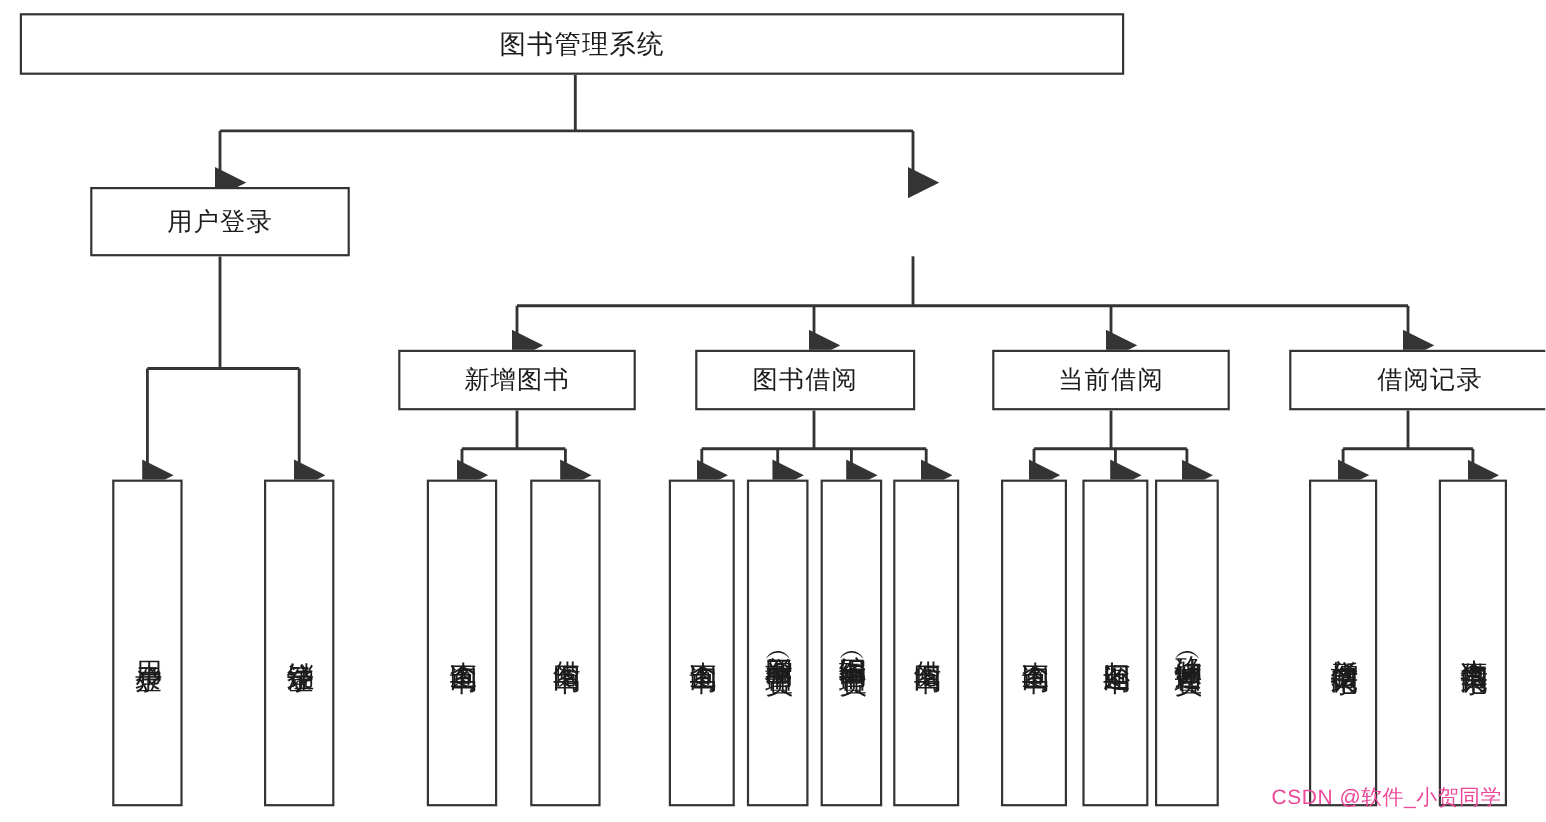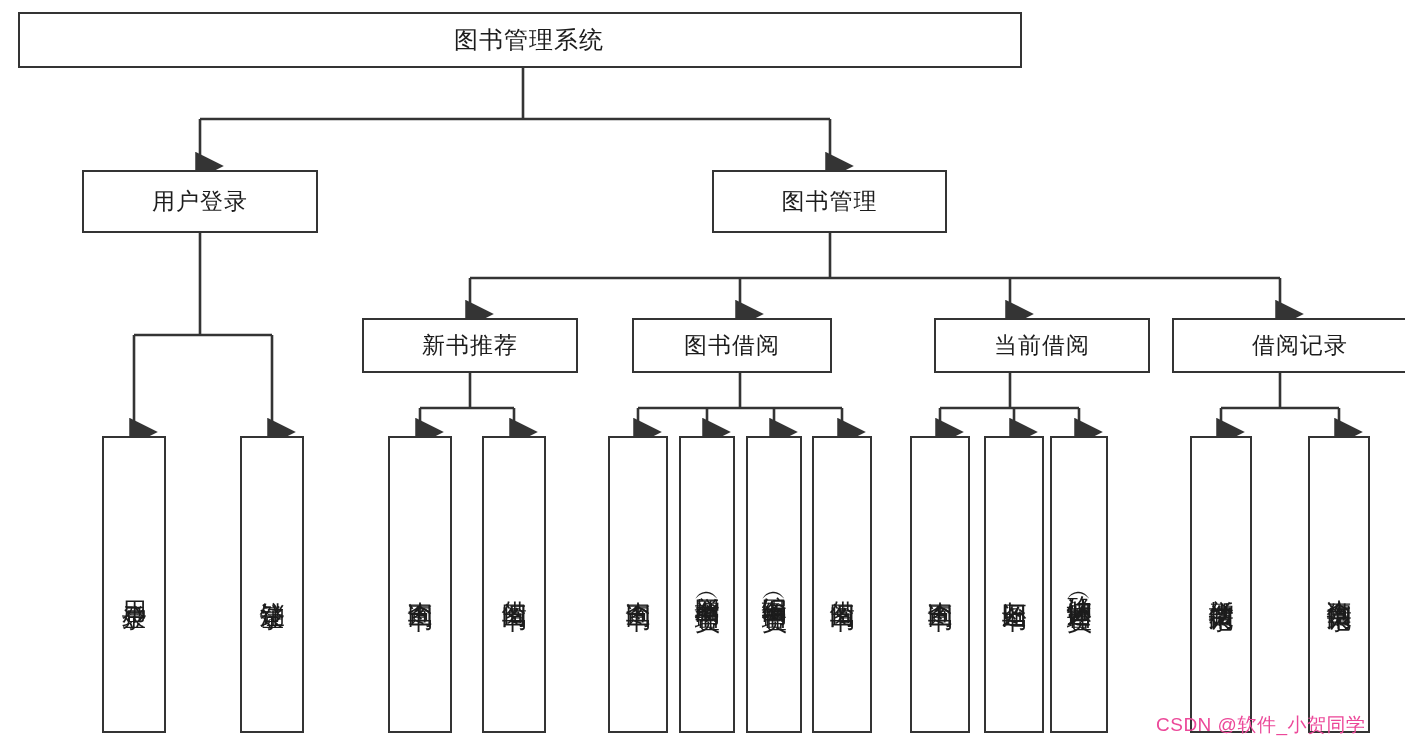--- a/index.html
+++ b/index.html
@@ -126,31 +126,28 @@
     </g>
   </svg>
 
   <div class="node horiz root" style="left:18px; top:12px; width:1004px; height:56px;">
     <span>图书管理系统</span>
   </div>
 
   <div class="node horiz" style="left:82px; top:170px; width:236px; height:63px;">
     <span>用户登录</span>
   </div>
-  <div class="node horiz" style="left:712px; top:170px; width:235px; height:63px;">
-    <span>图书管理</span>
-  </div>
 
   <div class="node horiz" style="left:362px; top:318px; width:216px; height:55px;">
-    <span>新书推荐</span>
+    <span>新增图书</span>
   </div>
   <div class="node horiz" style="left:632px; top:318px; width:200px; height:55px;">
     <span>图书借阅</span>
   </div>
-  <div class="node horiz" style="left:902px; top:318px; width:216px; height:55px;margin-left:32px;">
+  <div class="node horiz" style="left:902px; top:318px; width:216px; height:55px;">
     <span>当前借阅</span>
   </div>
   <div class="node horiz" style="left:1172px; top:318px; width:256px; height:55px;">
     <span>借阅记录</span>
   </div>
 
   <div class="node vert" style="left:102px; top:436px; width:64px; height:297px;">
     <span class="vtext">用户登录</span>
   </div>
   <div class="node vert" style="left:240px; top:436px; width:64px; height:297px;">

